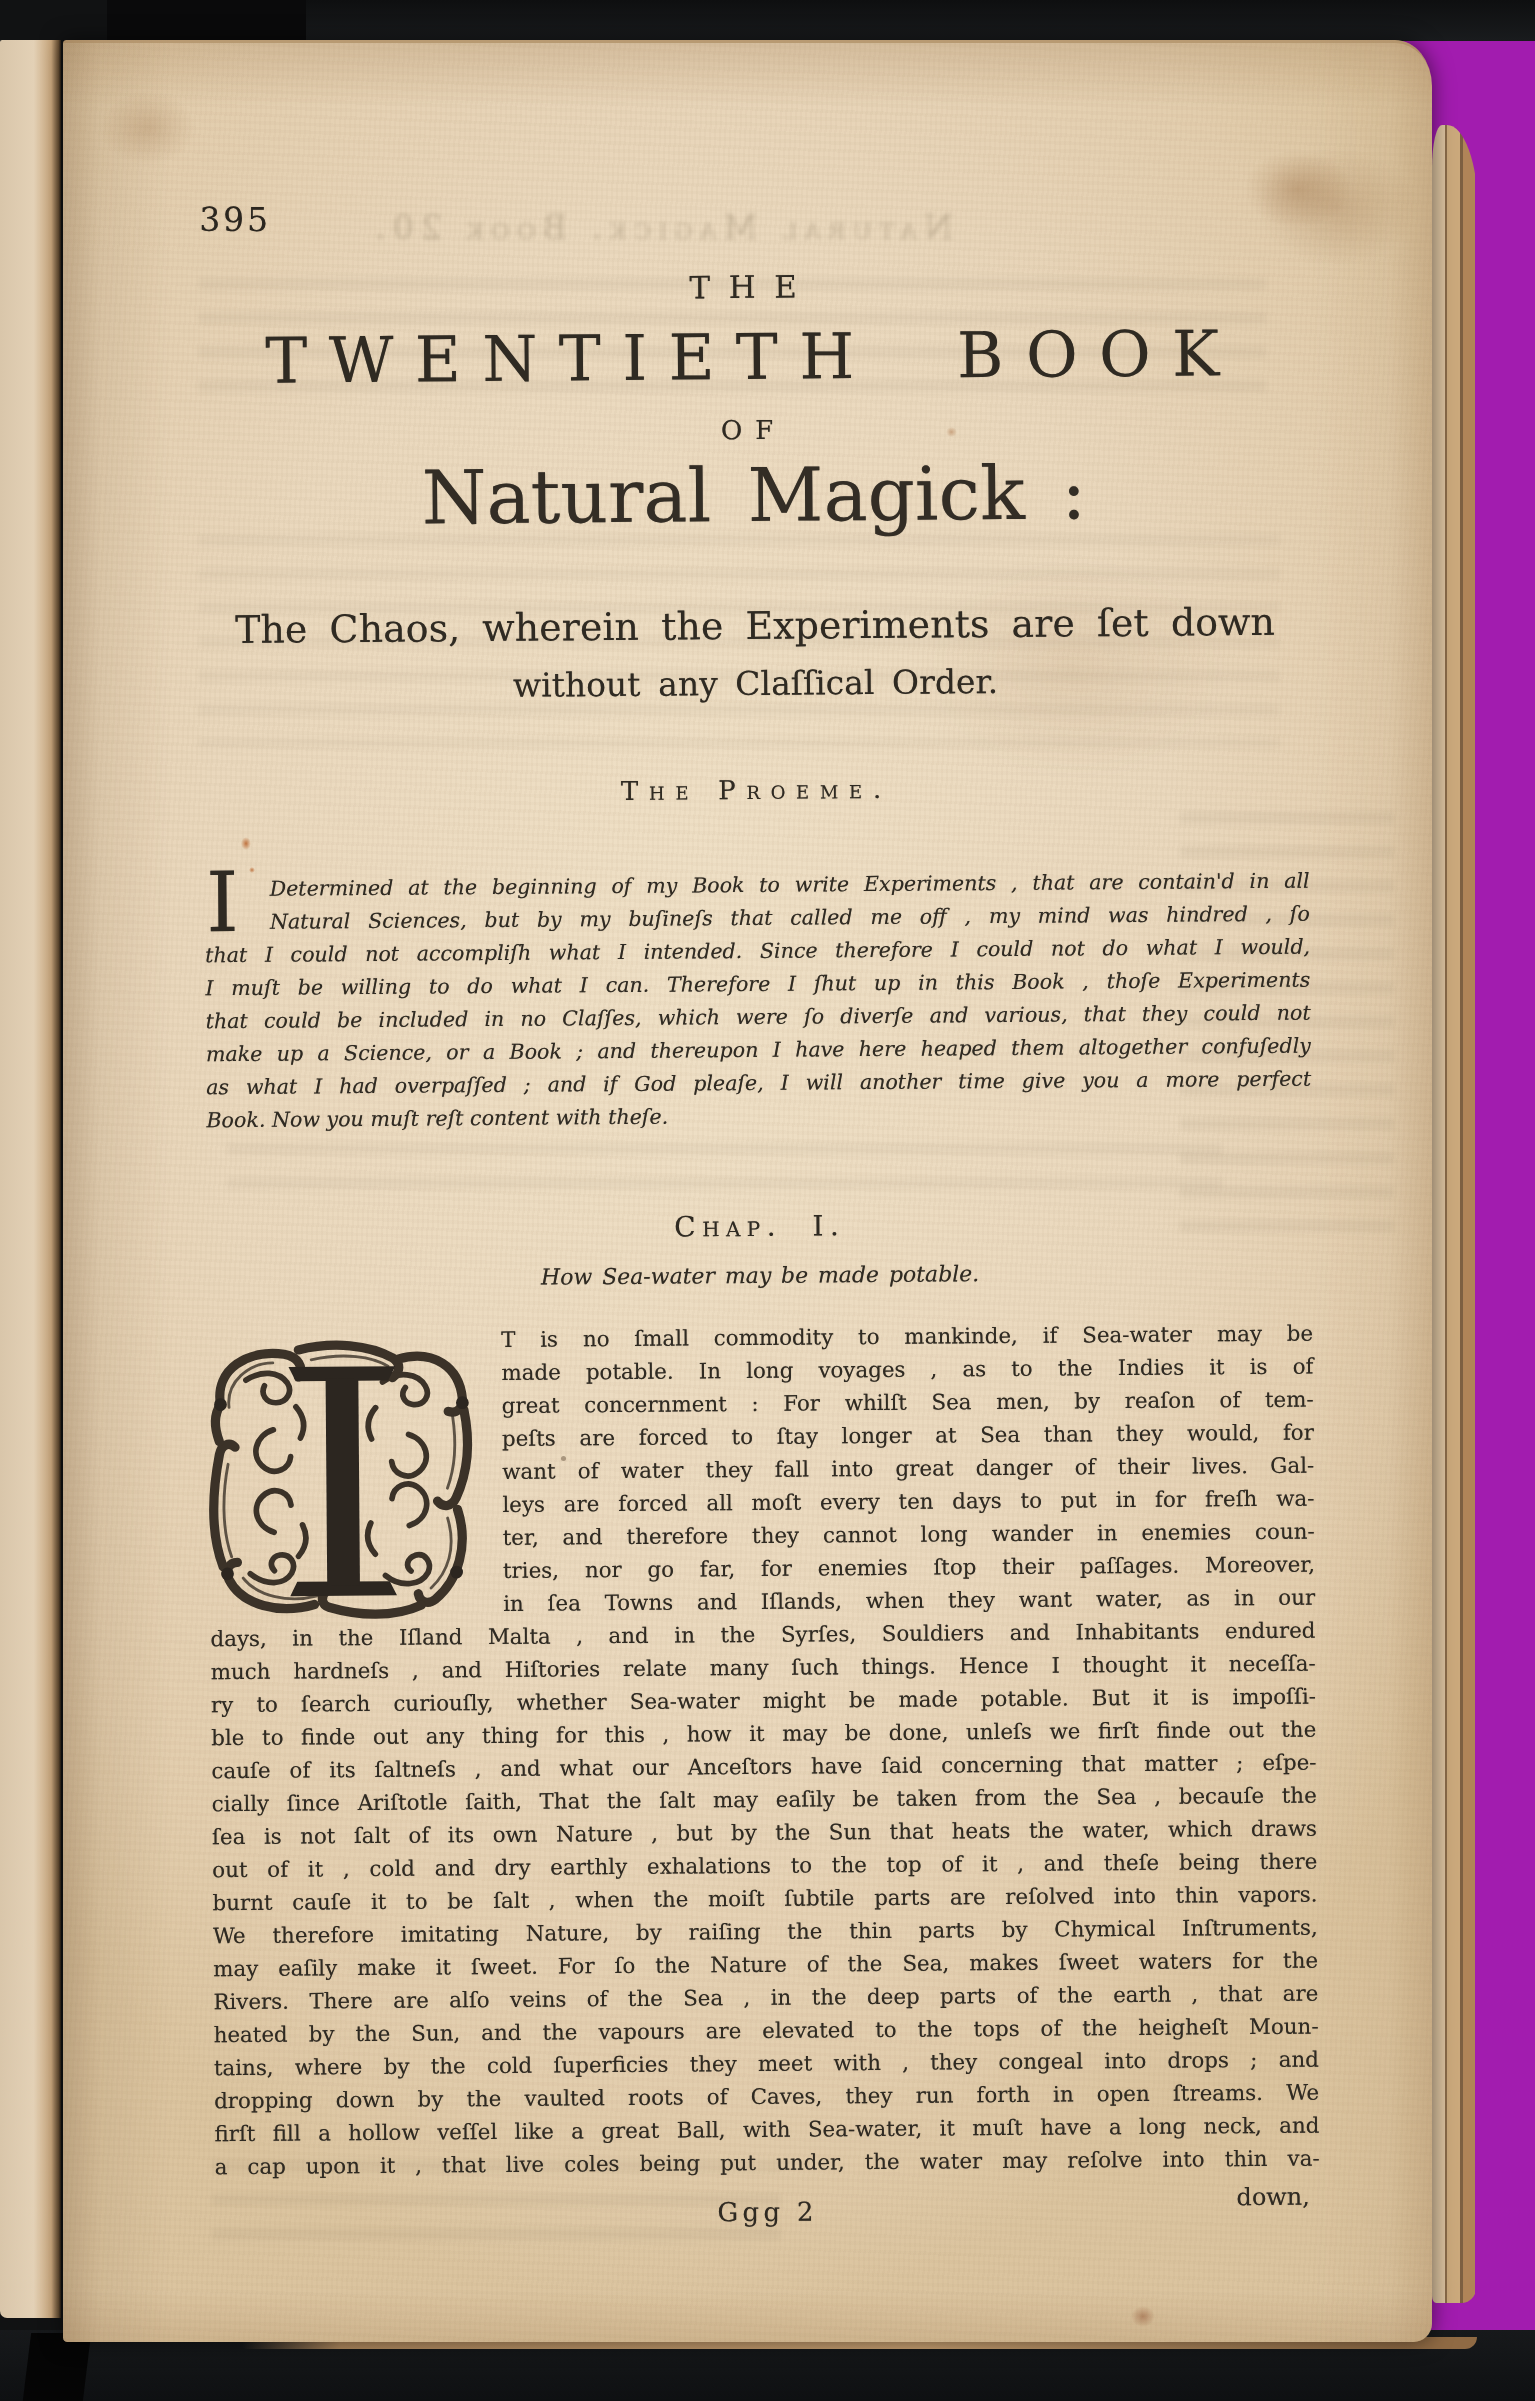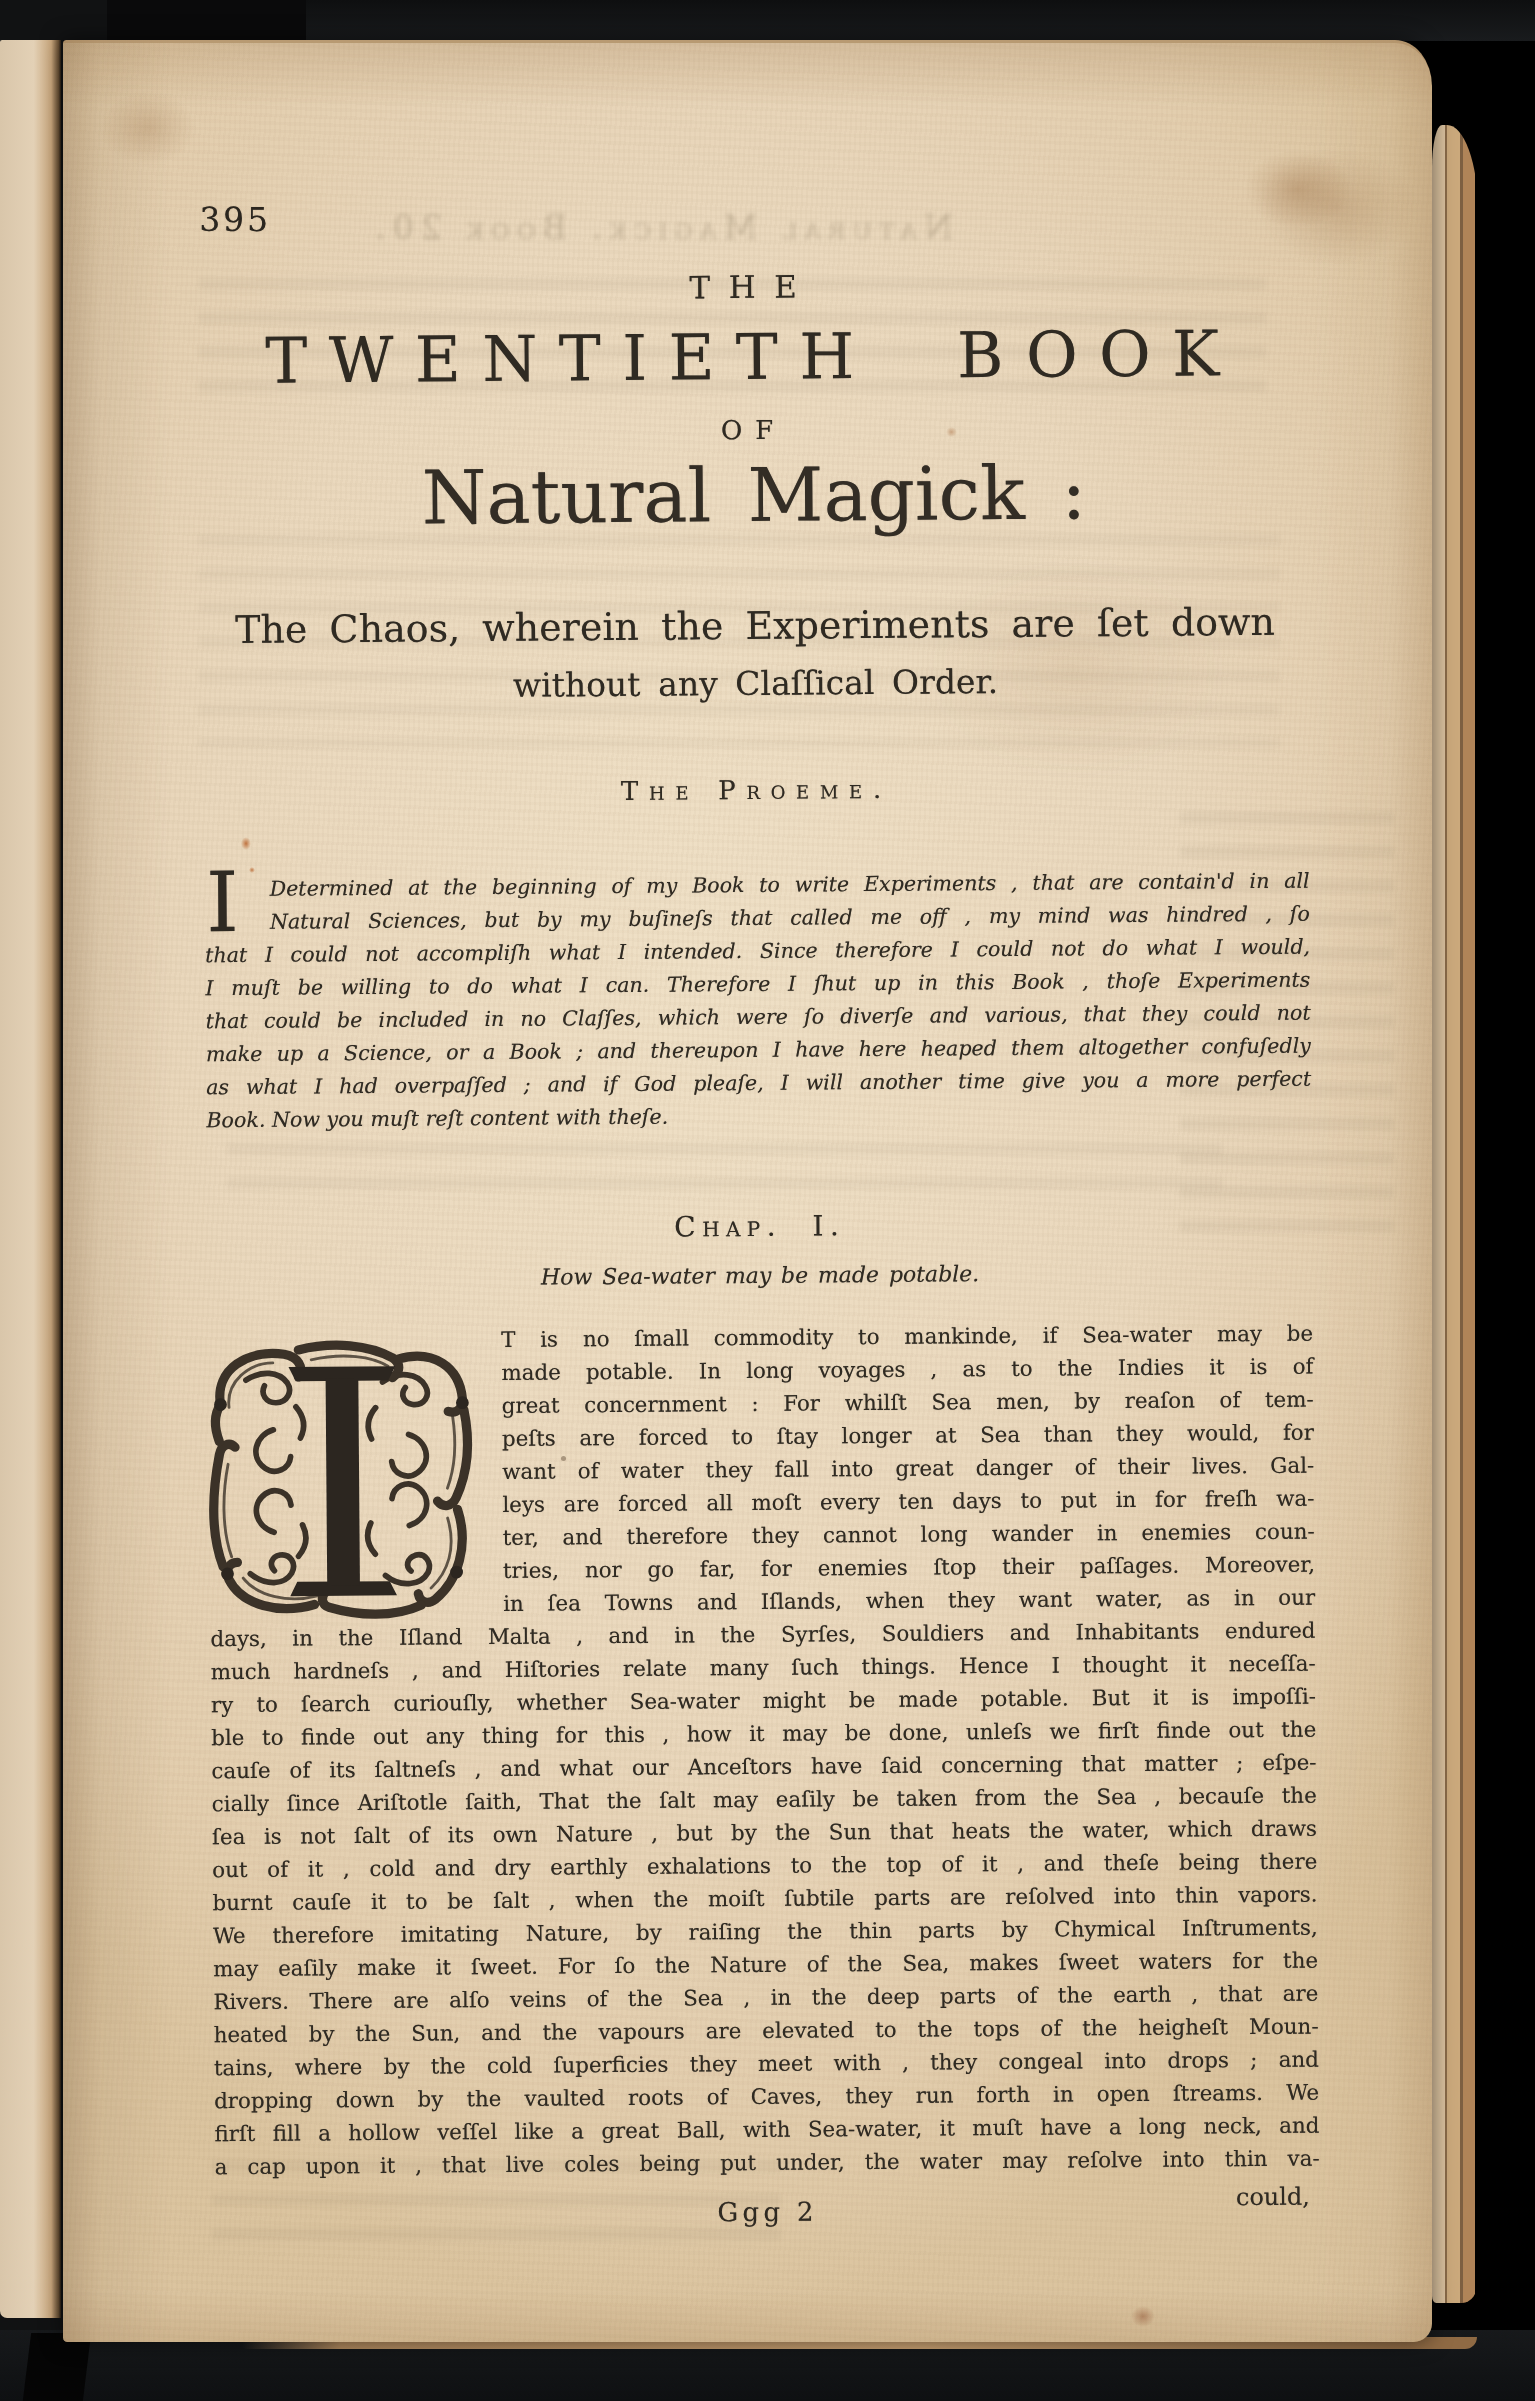--- a/index.html
+++ b/index.html
@@ -1,17 +1,17 @@
 <!DOCTYPE html>
 <html style="font-size:11.4px"><head>
 <meta charset="utf-8">
 <style>
   html,body{margin:0;padding:0;background:#222427;}
   #frame{position:relative;width:1536px;height:2401px;overflow:hidden;
-         background:#000000;font-family:"DejaVu Serif","Liberation Serif",serif;}
+         background:#a21caf;font-family:"DejaVu Serif","Liberation Serif",serif;}
   
   .bg-top{position:absolute;top:0;left:0;right:0;height:41px;background:linear-gradient(180deg,#0e0f10,#191b1d);}
   .bg-topleft{position:absolute;top:0;left:0;width:306px;height:50px;background:#0a0a0b;}
   .bg-bottom{position:absolute;left:0;right:0;bottom:0;height:71px;background:linear-gradient(180deg,#17191b,#0e1012);}
   .bg-left{position:absolute;left:0;top:0;width:107px;height:100%;background:#111213;}
   .bg-wedge{position:absolute;left:27px;bottom:0;width:60px;height:68px;background:#050505;transform:skewX(-7deg);}
   
   .prev-sliver{position:absolute;left:0;top:40px;width:61px;height:2278px;
     background:linear-gradient(90deg,#d9c6aa 0,#e3d1b6 55%,#caa87e 84%,#6d5336 96%,#2a2017 100%);
     border-radius:2.1px 0 0 7.1px;}
@@ -228,18 +228,18 @@
             <div class="ln ink">heated by the Sun, and the vapours are elevated to the tops of the heigheſt Moun-</div>
             <div class="ln ink">tains, where by the cold ſuperficies they meet with , they congeal into drops ; and</div>
             <div class="ln ink">dropping down by the vaulted roots of Caves, they run forth in open ſtreams. We</div>
             <div class="ln ink">firſt fill a hollow veſſel like a great Ball, with Sea-water, it muſt have a long neck, and</div>
             <div class="ln ink">a cap upon it , that live coles being put under, the water may reſolve into thin va-</div>
           </div>
       </section>
 
       <div class="sig-row">
         <span class="signature ink">Ggg 2</span>
-        <span class="catchword ink">could,</span>
+        <span class="catchword ink">down,</span>
       </div>
     </div>
   </div>
 </div>
 
 
 </body></html>

